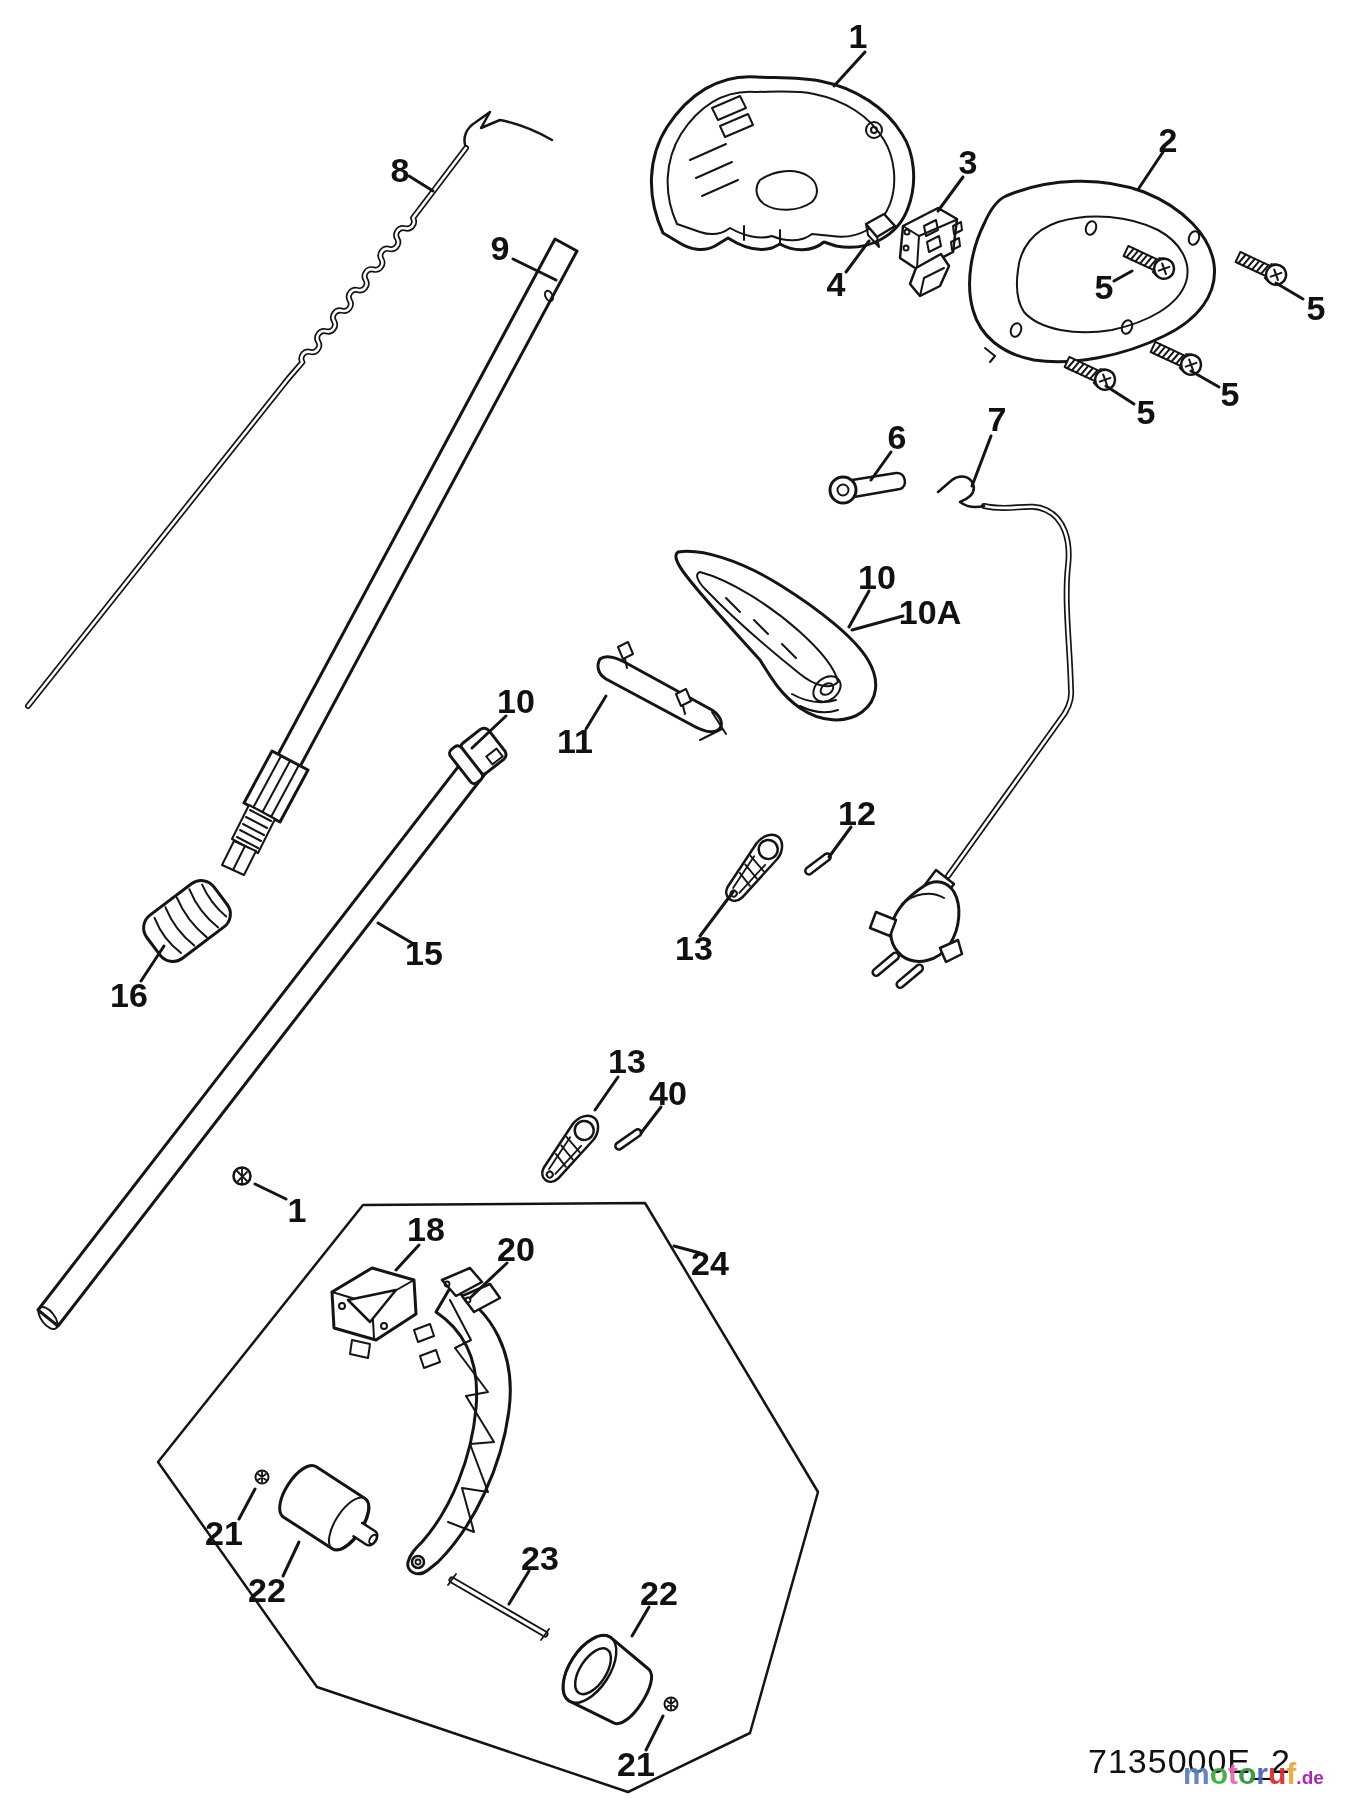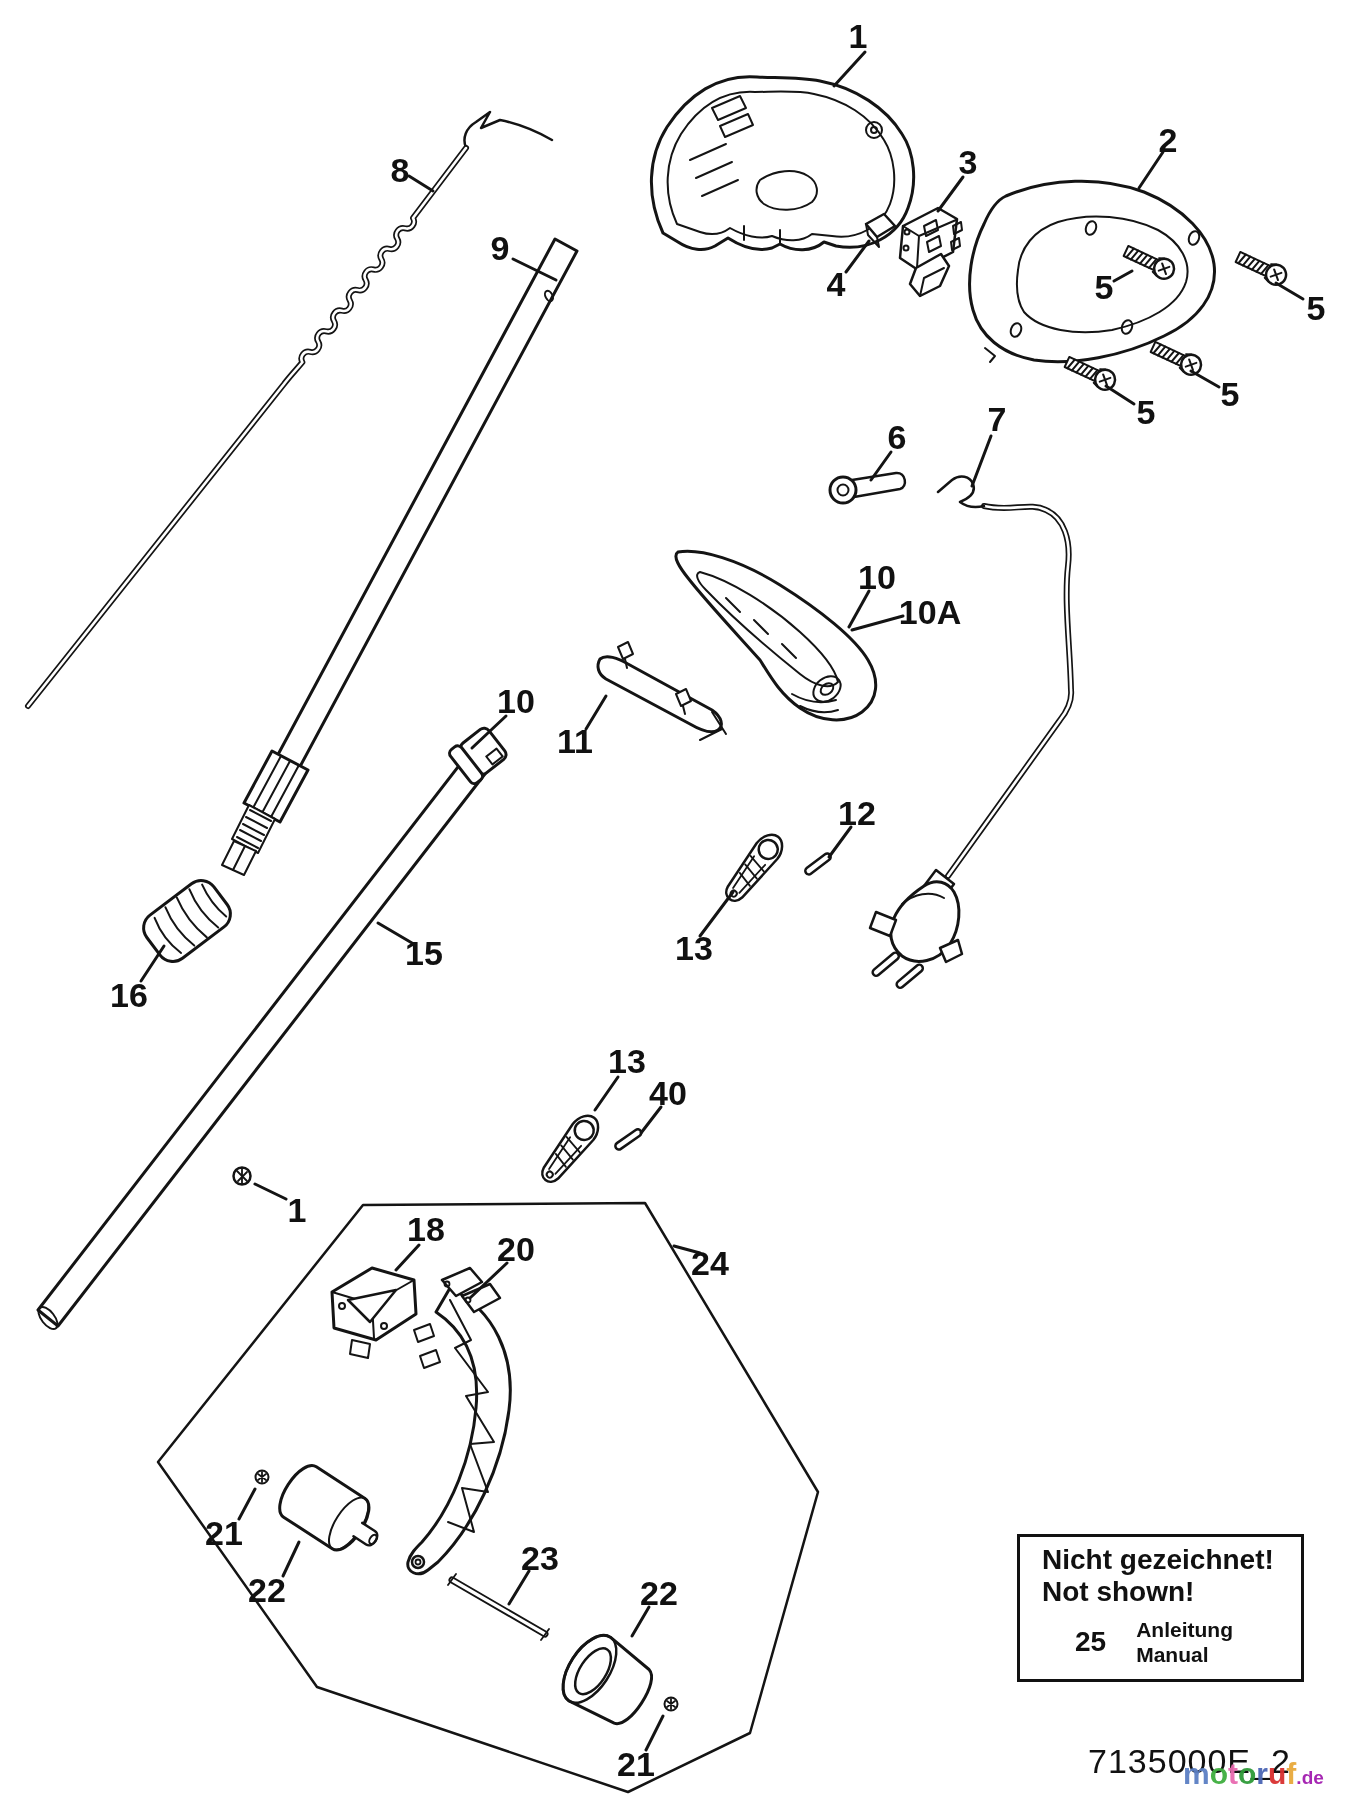--- a/index.html
+++ b/index.html
@@ -324,29 +324,18 @@
   <div class="part-label" style="left:426px;top:1229px">18</div>
   <div class="part-label" style="left:516px;top:1249px">20</div>
   <div class="part-label" style="left:668px;top:1093px">40</div>
   <div class="part-label" style="left:224px;top:1533px">21</div>
   <div class="part-label" style="left:636px;top:1764px">21</div>
   <div class="part-label" style="left:267px;top:1590px">22</div>
   <div class="part-label" style="left:659px;top:1593px">22</div>
   <div class="part-label" style="left:540px;top:1558px">23</div>
   <div class="part-label" style="left:710px;top:1263px">24</div>
 
-  <div class="nsbox">
-    <div class="t">Nicht gezeichnet!</div>
-    <div class="t">Not shown!</div>
-    <div class="nsrow">
-      <span class="nsnum">25</span>
-      <span class="nsitem">
-        <span style="display:block">Anleitung</span>
-        <span style="display:block">Manual</span>
-      </span>
-    </div>
-  </div>
 
   <div class="partnum">7135000E_2</div>
 
   <div class="watermark"><span style="color:#5b7fc4">m</span><span style="color:#3fae3f">o</span><span style="color:#e86ab0">t</span><span style="color:#2f9a38">o</span><span style="color:#4b66b5">r</span><span style="color:#d93030">u</span><span style="color:#e8a93a">f</span><span class="suf" style="color:#a21caf">.de</span></div>
 
 </div>
 
 </body></html>

